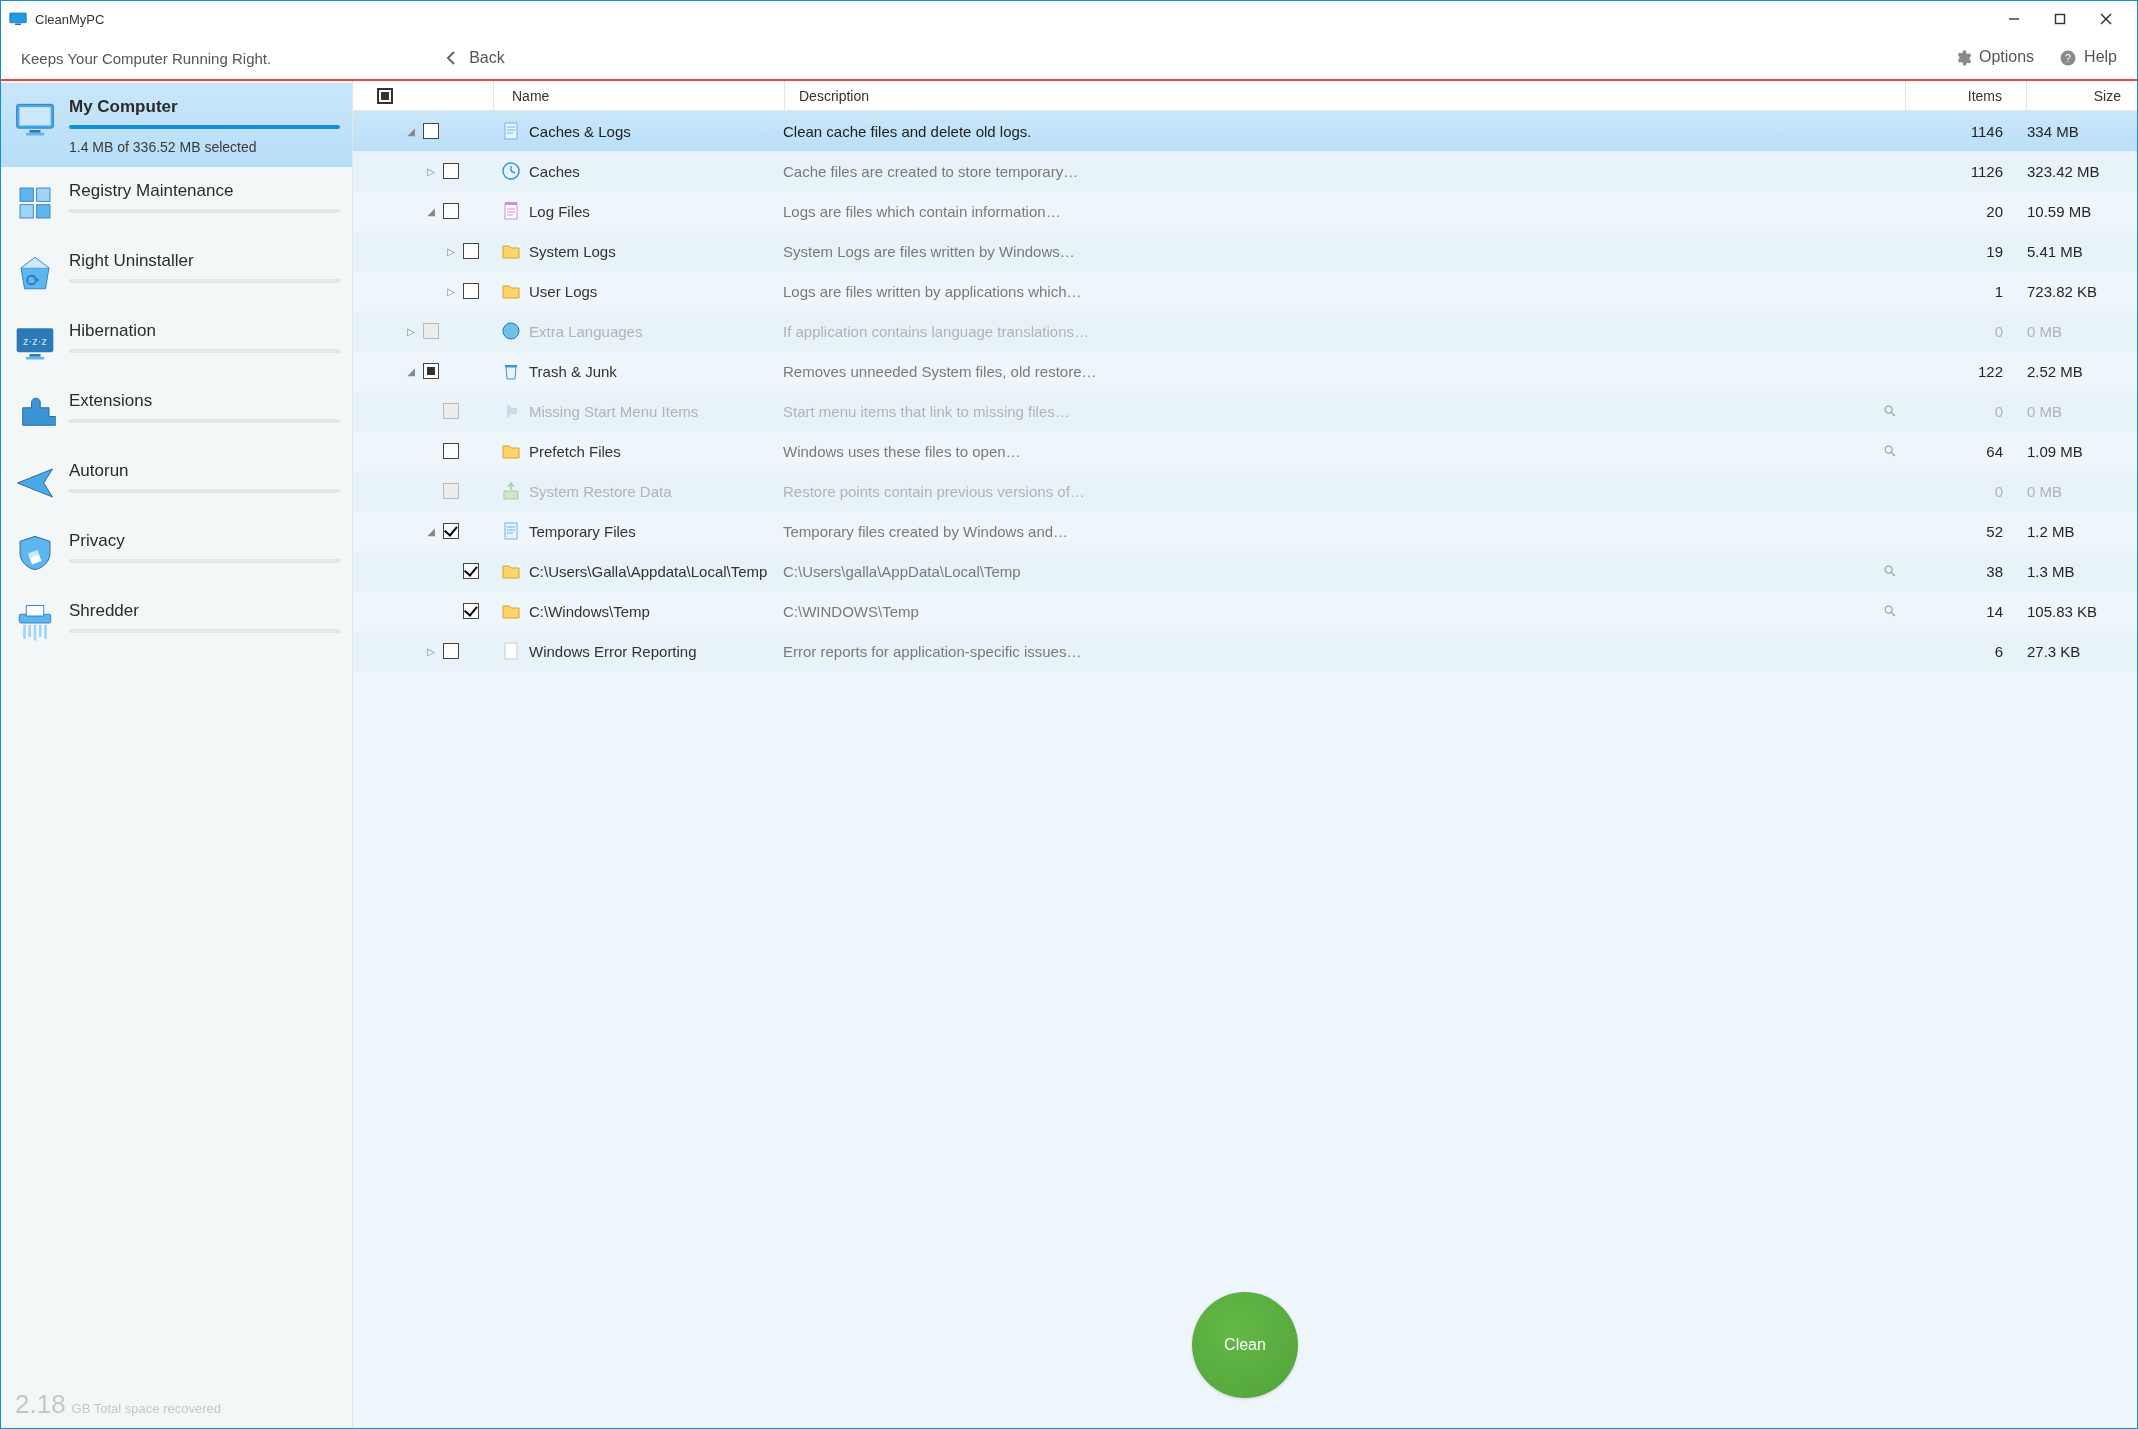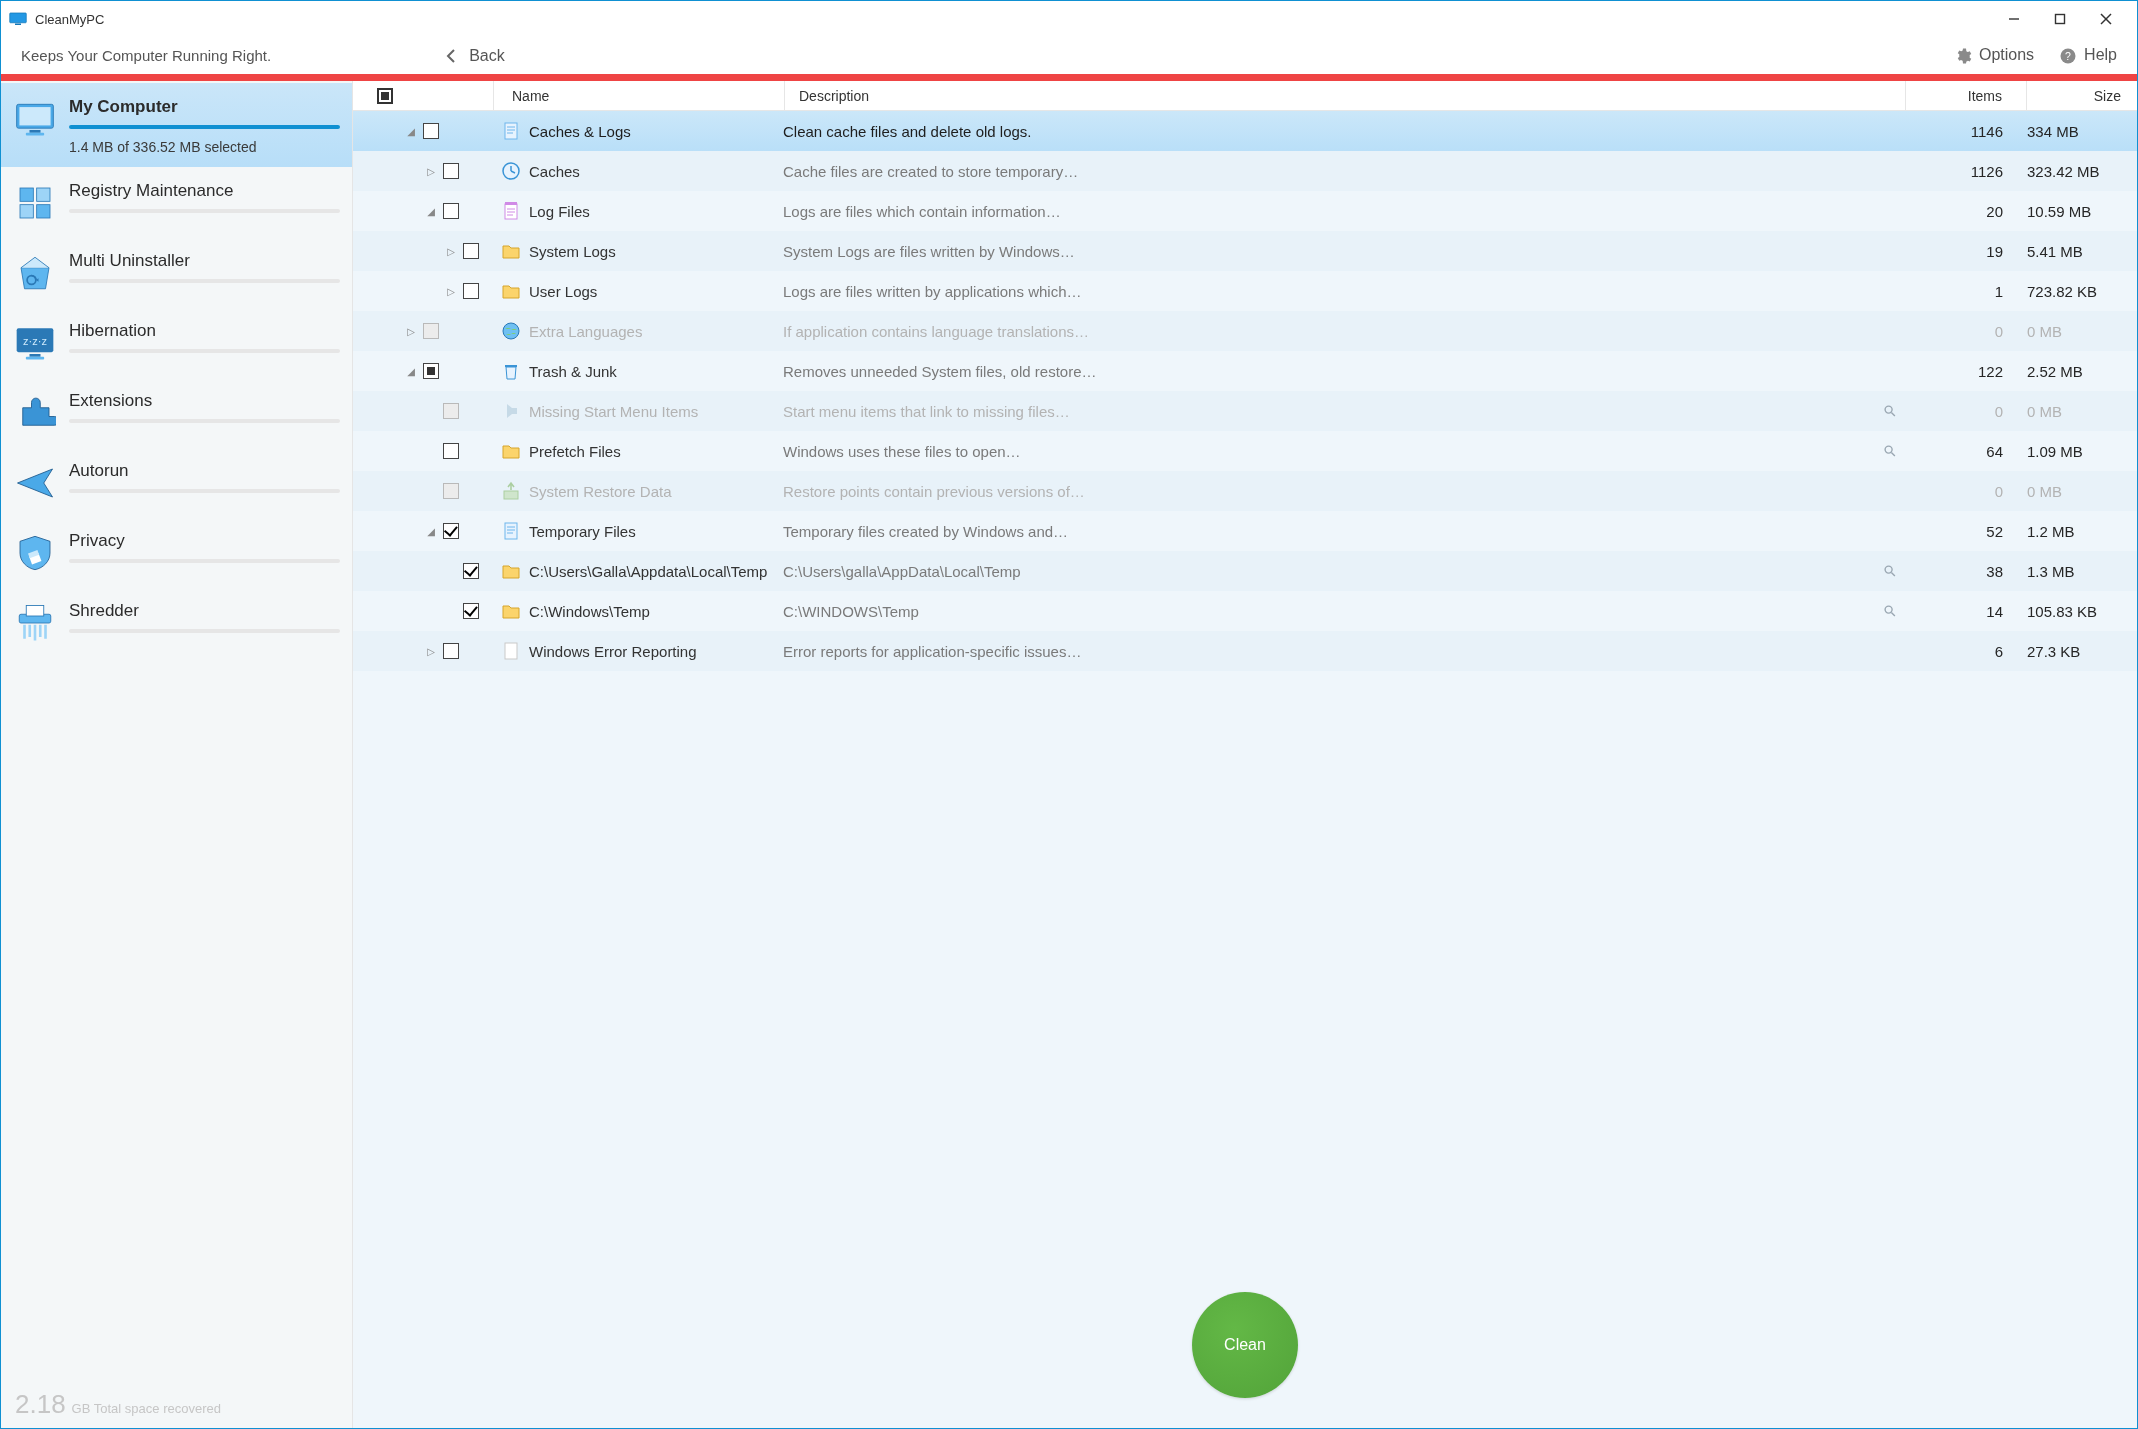--- a/index.html
+++ b/index.html
@@ -9,21 +9,21 @@
   .window { display: flex; flex-direction: column; width: 100%; height: 100%; border: 1px solid #0f90d2; }
 
   
   .titlebar { height: 36px; display: flex; align-items: center; padding: 0 8px; background: #fff; }
   .titlebar .app-icon { width: 18px; height: 14px; margin-right: 8px; }
   .titlebar .title { font-size: 13px; color: #333; }
   .winctrls { margin-left: auto; display: flex; }
   .winctrls .ctrl { width: 46px; height: 30px; display: flex; align-items: center; justify-content: center; color: #333; }
 
   
-  .toolbar { height: 44px; display: flex; align-items: center; padding: 0 20px; border-bottom: 7px solid #ef4444; }
+  .toolbar { height: 44px; display: flex; align-items: center; padding: 0 20px; border-bottom: 2px solid #ef4444; }
   .tagline { font-size: 15px; color: #555; }
   .back-btn { margin-left: 170px; display: flex; align-items: center; gap: 8px; color: #555; font-size: 16px; cursor: pointer; }
   .toolbar-right { margin-left: auto; display: flex; gap: 24px; align-items: center; }
   .tbtn { display: flex; align-items: flex-start; gap: 6px; font-size: 16px; color: #555; cursor: pointer; }
   .ticon { width: 20px; height: 20px; display: flex; align-items: center; justify-content: center; color: #888; }
 
   
   .body { flex: 1; display: flex; min-height: 0; }
 
   
@@ -198,21 +198,21 @@
             <div class="nav-icon">
               <svg viewBox="0 0 48 48" width="42" height="42">
                 <path d="M8 18 L40 18 L36 42 L12 42 Z" fill="#5eb6ef" stroke="#2b79b6"></path>
                 <path d="M8 18 L24 6 L40 18" fill="#cce9fb" stroke="#2b79b6"></path>
                 <circle cx="20" cy="32" r="5" fill="none" stroke="#2b79b6" stroke-width="2"></circle>
                 <path d="M20 27 A5 5 0 0 1 25 32" fill="none" stroke="#2b79b6" stroke-width="2"></path>
                 <polygon points="25,32 28,30 28,34" fill="#2b79b6"></polygon>
               </svg>
             </div>
             <div class="nav-text">
-              <div class="nav-label">Multi Uninstaller</div>
+              <div class="nav-label">Right Uninstaller</div>
               <div class="nav-progress"></div>
             </div>
           </div>
           <div class="nav-item">
             <div class="nav-icon">
               <svg viewBox="0 0 48 40" width="44" height="38">
                 <rect x="4" y="4" width="40" height="26" rx="2" fill="#2b79b6"></rect>
                 <text x="24" y="22" text-anchor="middle" fill="#cce9fb" font-size="12" font-family="Segoe UI">z·z·z</text>
                 <rect x="18" y="32" width="12" height="3" fill="#2b79b6"></rect>
                 <rect x="14" y="35" width="20" height="3" rx="1" fill="#5eb6ef"></rect>

